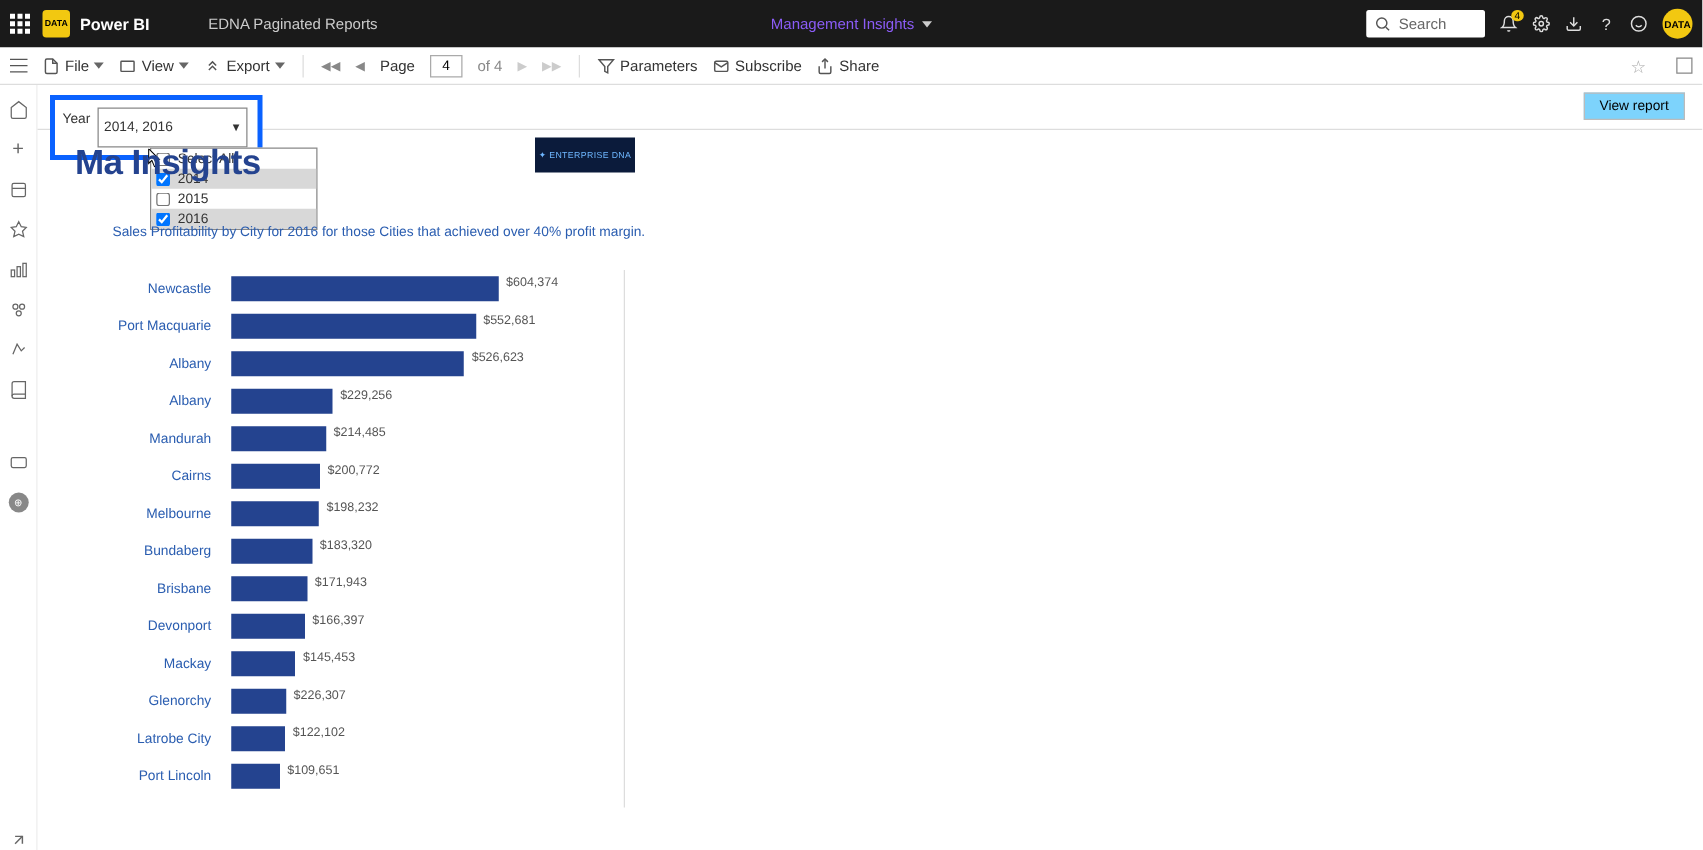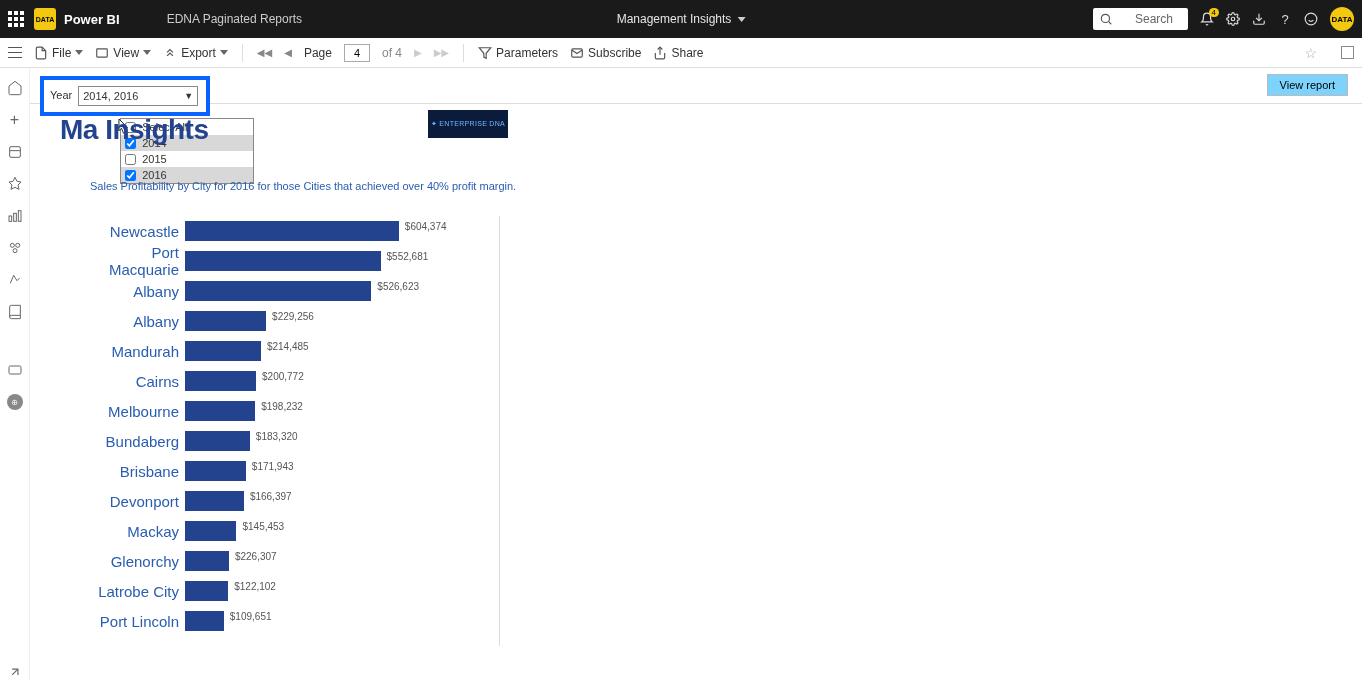--- a/index.html
+++ b/index.html
@@ -5,23 +5,23 @@
 * { margin:0; padding:0; box-sizing:border-box; font-family:"Segoe UI", Arial, sans-serif; }
 body { width:1362px; height:680px; overflow:hidden; background:#fff; color:#333; font-size:12px; }
 
 
 .topbar { height:38px; background:#1a1a1a; display:flex; align-items:center; color:#fff; padding:0 8px; }
 .topbar .waffle { width:16px; height:16px; display:grid; grid-template-columns:repeat(3,4px); grid-template-rows:repeat(3,4px); gap:2px; margin-right:10px; }
 .topbar .waffle span { background:#fff; }
 .logo-badge { width:22px; height:22px; background:#f2c811; border-radius:3px; display:flex; align-items:center; justify-content:center; color:#000; font-size:7px; font-weight:700; margin-right:8px; }
 .topbar .app { font-weight:600; font-size:13px; margin-right:12px; }
 .topbar .ws { font-size:12px; color:#ccc;padding-left:35px; }
-.topbar .center { position:absolute; left:50%; transform:translateX(-50%); display:flex; align-items:center; gap:6px; font-size:12px; color:#e5e5e5; }
+.topbar .center { position:absolute; left:50%; transform:translateX(-50%); display:flex; align-items:center; gap:6px; font-size:12px; color:#8b5cf6; }
 .topbar .right { margin-left:auto; display:flex; align-items:center; gap:12px; }
-.searchbox { background:#fff; border-radius:2px; height:22px; width:95px; display:flex; align-items:center; padding:0 6px; gap:22px; color:#666; }
+.searchbox { background:#fff; border-radius:2px; height:22px; width:95px; display:flex; align-items:center; padding:0 6px; gap:6px; color:#666; }
 .bell { position:relative; }
 .bell .badge { position:absolute; top:-4px; right:-5px; background:#f2c811; color:#000; font-size:8px; border-radius:8px; padding:0 3px; }
 .avatar { width:24px; height:24px; border-radius:50%; background:#f2c811; color:#000; font-size:8px; font-weight:700; display:flex; align-items:center; justify-content:center; }
 .ticon { width:14px; height:14px; display:inline-flex; align-items:center; justify-content:center; color:#ddd; }
 
 
 .toolbar { height:30px; border-bottom:1px solid #ddd; background:#fff; display:flex; align-items:center; padding:0 8px; gap:12px; font-size:12px; color:#333; }
 .toolbar .hamburger { width:14px; height:11px; display:flex; flex-direction:column; justify-content:space-between; }
 .toolbar .hamburger span { height:1px; background:#555; }
 .toolbar .tbtn { display:flex; align-items:center; gap:4px; cursor:pointer; }
@@ -36,37 +36,37 @@
 .shell { display:flex; height:calc(680px - 28px - 30px); }
 .rail { width:30px; background:#fff; border-right:1px solid #eee; display:flex; flex-direction:column; align-items:center; padding-top:12px; gap:16px; color:#666; }
 .rail .ritem { width:16px; height:16px; display:flex; align-items:center; justify-content:center; cursor:pointer; }
 .rail .spacer { flex:1; }
 
 
 .param-area { height:36px; border-bottom:1px solid #ddd; display:flex; align-items:flex-start; padding:8px 10px 0 10px; position:relative; }
 .content { flex:1; display:flex; flex-direction:column; position:relative; }
 .param-box { border:4px solid #0a62ff; padding:6px 8px 6px 6px; display:flex; align-items:flex-start; gap:6px; background:#fff; position:relative; }
 .param-label { font-size:11px; color:#333; padding-top:3px; }
-.param-select { width:120px; height:20px; border:1px solid #888; font-size:11px; padding:0 4px; display:flex; align-items:center; justify-content:space-between; background:#fff; }
+.param-select { width:120px; height:32px; border:1px solid #888; font-size:11px; padding:0 4px; display:flex; align-items:center; justify-content:space-between; background:#fff; }
 .param-dd { position:absolute; top:32px; left:42px; width:134px; border:1px solid #888; background:#fff; font-size:11px; }
 .param-dd .row { display:flex; align-items:center; gap:6px; padding:2px 4px; }
 .param-dd .row.sel { background:#d8d8d8; }
 .param-dd input[type=checkbox] { width:11px; height:11px; }
 .view-report { position:absolute; right:14px; top:6px; background:#7dd3fc; border:1px solid #bbb; padding:4px 12px; font-size:11px; cursor:pointer; }
 
 
 .report { flex:1; overflow:auto; padding:10px 30px; position:relative; }
 .report-title { font-size:28px; font-weight:700; color:#24438f; letter-spacing:-0.5px; }
 .logo-ent { position:absolute; left:398px; top:6px; width:80px; height:28px; background:#0b1b3b; color:#6fb7ff; font-size:7px; display:flex; align-items:center; justify-content:center; letter-spacing:0.3px; }
 .subtitle { font-size:11px; color:#2a5db0; margin-top:34px; margin-bottom:24px; margin-left:30px; }
 
 
 .chart { margin-left:30px; border-right:1px solid #ddd; width:410px; padding-bottom:10px; }
 .chart-row { display:flex; align-items:center; height:30px; }
-.chart-row .city { width:95px; text-align:right; padding-right:6px; font-size:15px; color:#2a5db0; }
+.chart-row .city { width:95px; text-align:right; padding-right:16px; font-size:11px; color:#2a5db0; }
 .chart-row .bar-wrap { flex:1; display:flex; }
 .chart-row .bar { height:20px; background:#24438f; }
 .chart-row .val { font-size:10px; color:#555; padding-left:6px; }
 
 .cursor { position:absolute; width:12px; height:16px; pointer-events:none; }
 .star-icon { color:#aaa; font-size:14px; cursor:pointer; }
 .sq-icon { width:13px;height:13px;border:1.5px solid #888; }
 </style>
 </head>
 <body>

